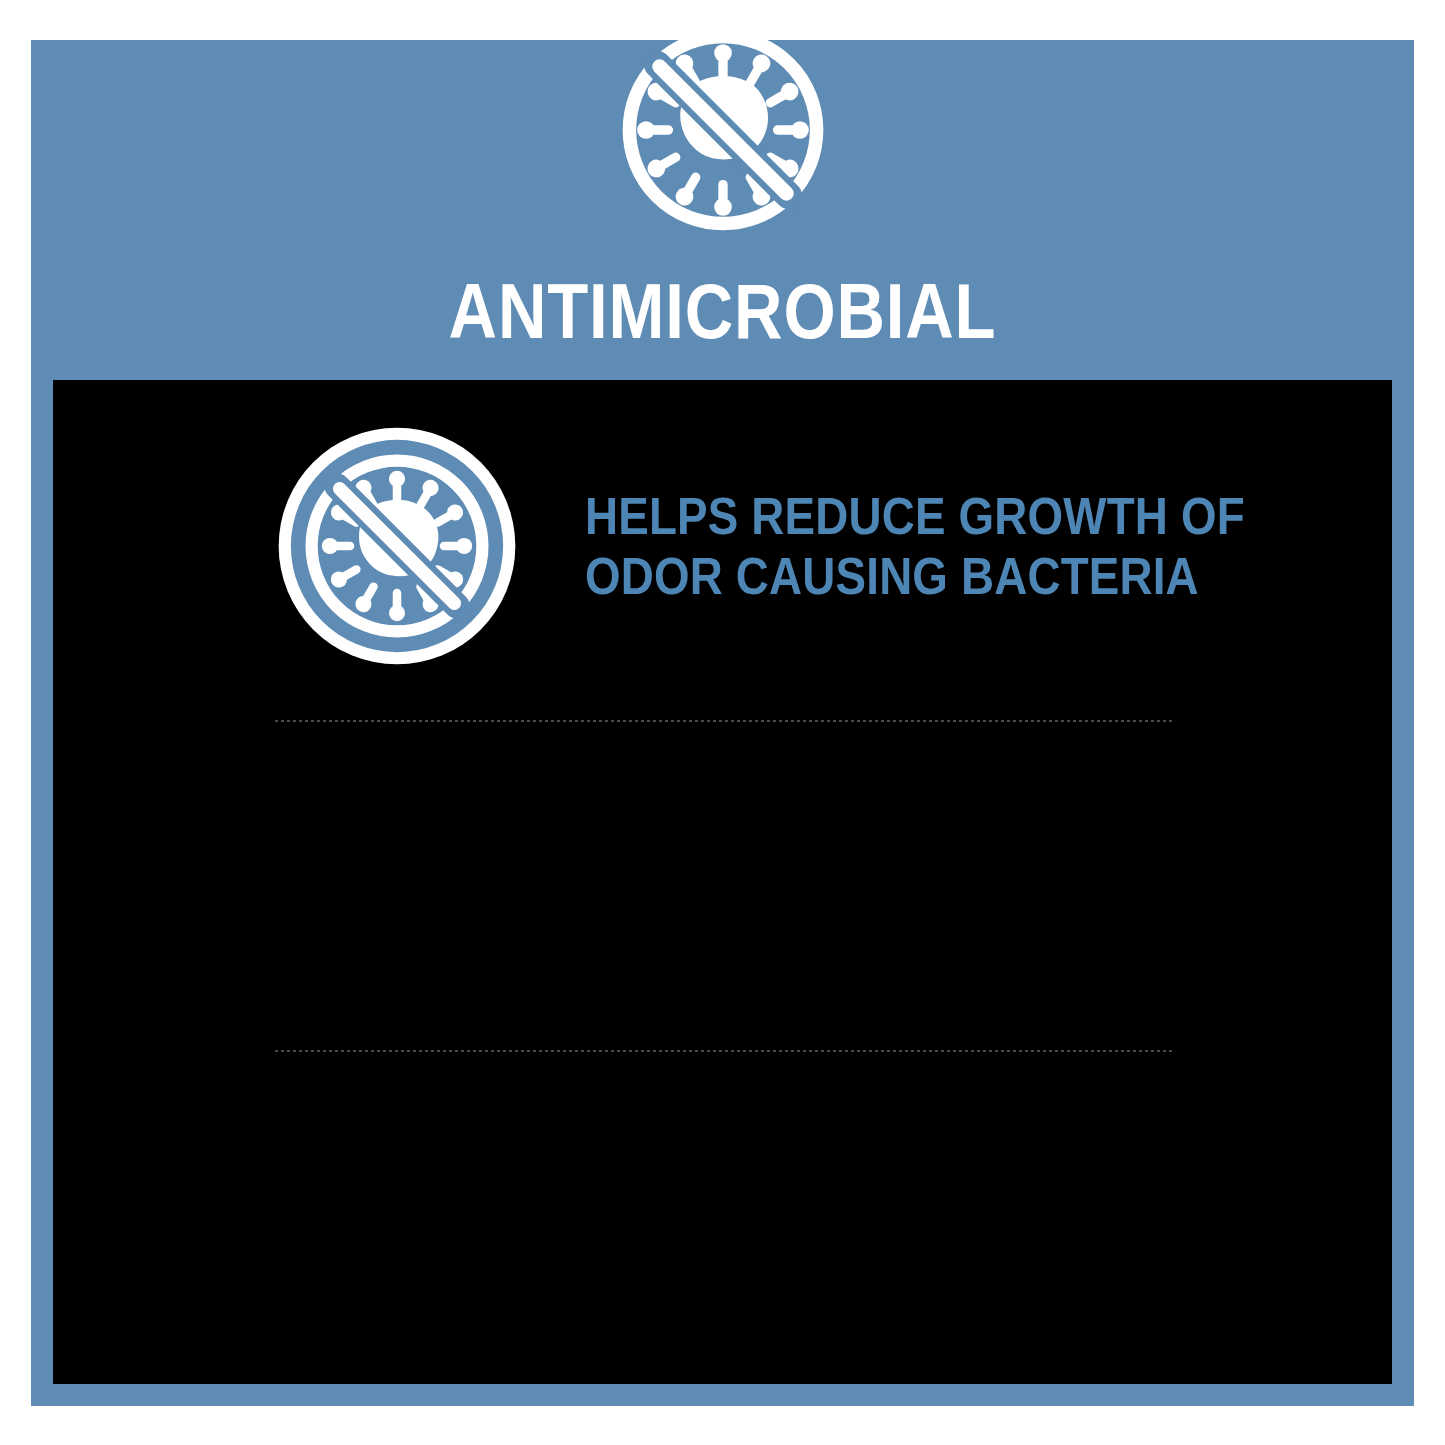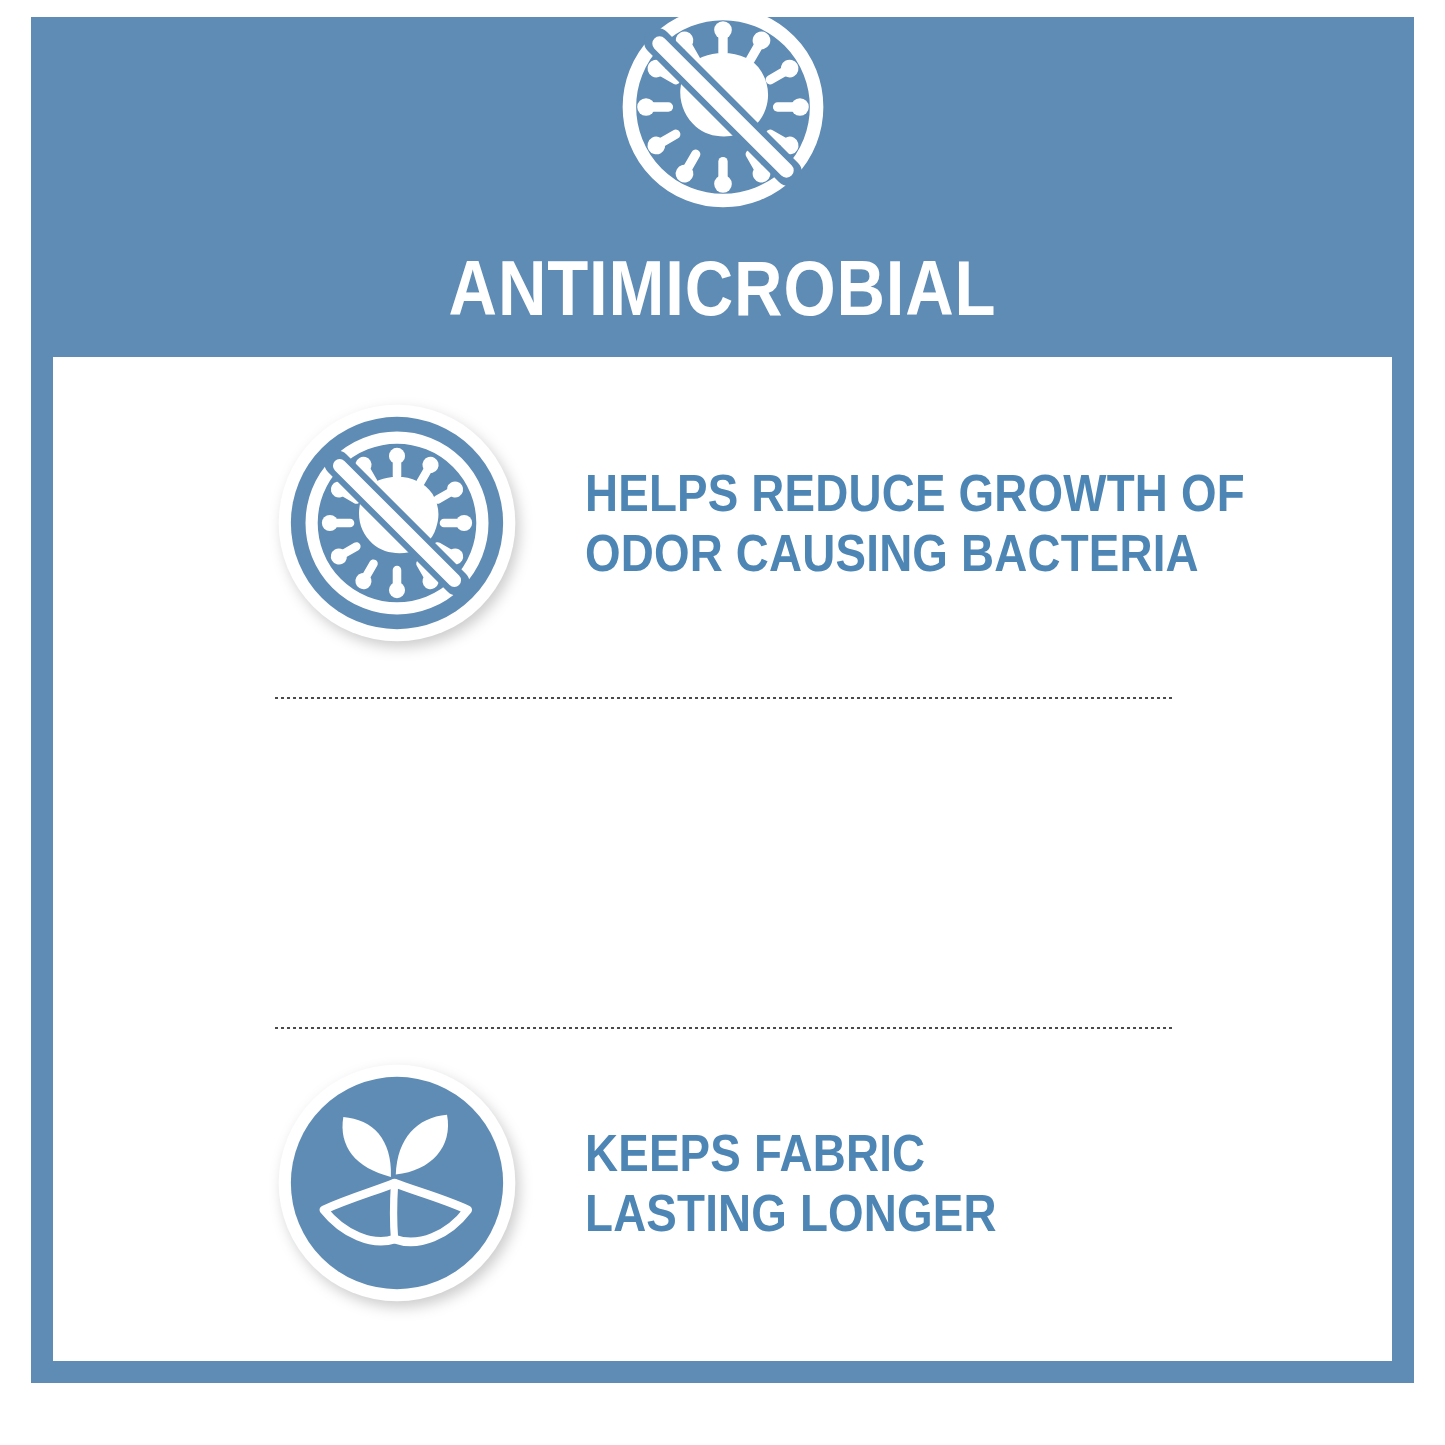--- a/index.html
+++ b/index.html
@@ -20,21 +20,21 @@
     width: 1445px;
     height: 1445px;
     background: #ffffff;
     overflow: hidden;
   }
 
   
   .panel {
     position: absolute;
     left: 31px;
-    top: 17px;
+    top: 40px;
     width: 1383px;
     height: 1366px;
     background: #5f8cb4;
     box-sizing: border-box;
   }
 
   
   .panel-header {
     position: absolute;
     left: 0;
@@ -71,21 +71,21 @@
     white-space: nowrap;
   }
 
   
   .content-card {
     position: absolute;
     left: 22px;
     top: 340px;
     width: 1339px;
     height: 1004px;
-    background: #ffffff;
+    background: #000000;
     box-sizing: border-box;
     display: flex;
     flex-direction: column;
     justify-content: space-between;
     padding: 12px;
   }
 
   .feature-list {
     position: absolute;
     left: 0;
@@ -305,42 +305,18 @@
             <span class="line">HELPS REDUCE GROWTH OF</span>
             <span class="line">ODOR CAUSING BACTERIA</span>
           </div>
         </div>
 
         <div class="divider d0"></div>
 
 
         <div class="divider d1"></div>
 
-        <div class="feature-row r2">
-          <div class="feature-icon">
-            <svg viewBox="0 0 200 200" xmlns="http://www.w3.org/2000/svg">
-              <circle cx="100" cy="100" r="97" fill="#ffffff"></circle>
-              <circle cx="100" cy="100" r="87" fill="#5f8cb4"></circle>
-
-              <path d="M95 95 C66 88 52 70 56 46 C80 48 96 64 95 95 Z" fill="#ffffff"></path>
-
-              <path d="M99 93 C100 64 116 46 141 44 C146 70 128 90 99 93 Z" fill="#ffffff"></path>
-
-              <path d="M98 100
-                       C84 106 62 112 40 122
-                       C56 142 80 152 98 146
-                       C118 153 142 143 158 122
-                       C136 112 113 106 98 100 Z" fill="none" stroke="#ffffff" stroke-width="7" stroke-linejoin="round"></path>
-
-              <path d="M98 100 C97 116 97 134 98 146" fill="none" stroke="#ffffff" stroke-width="6" stroke-linecap="round"></path>
-            </svg>
-          </div>
-          <div class="feature-text">
-            <span class="line">KEEPS FABRIC</span>
-            <span class="line">LASTING LONGER</span>
-          </div>
-        </div>
 
       </div>
     </div>
 
   </div>
 </div>
 
 </body></html>

